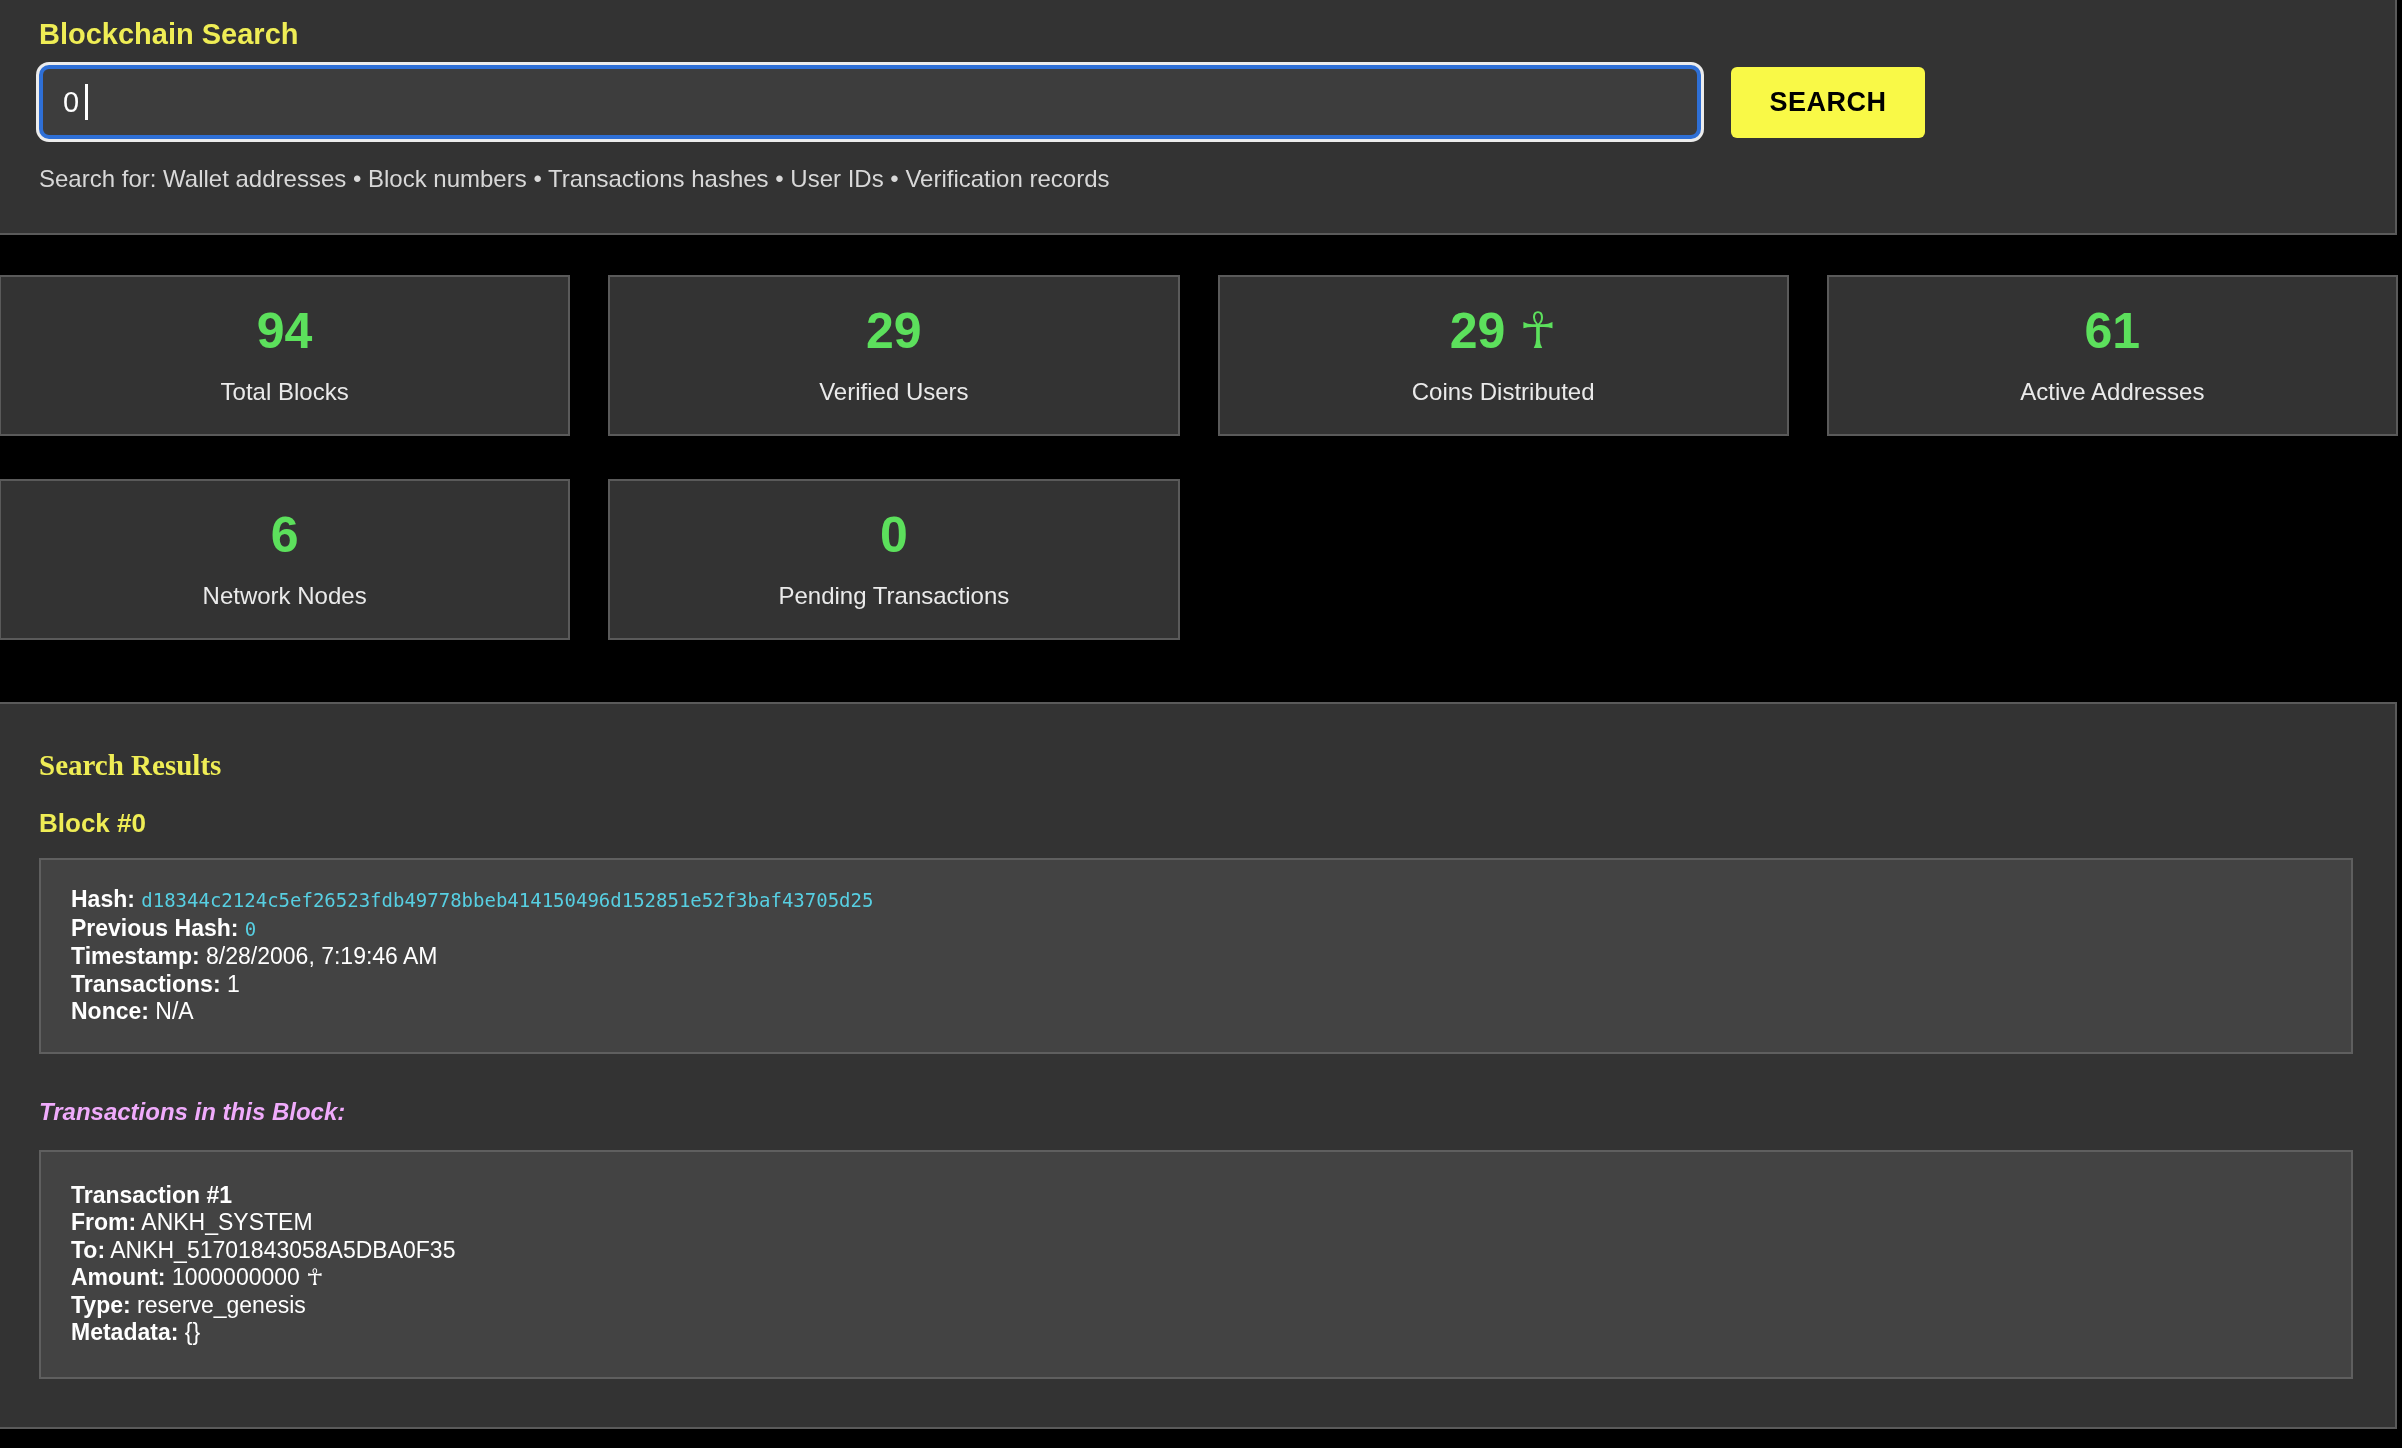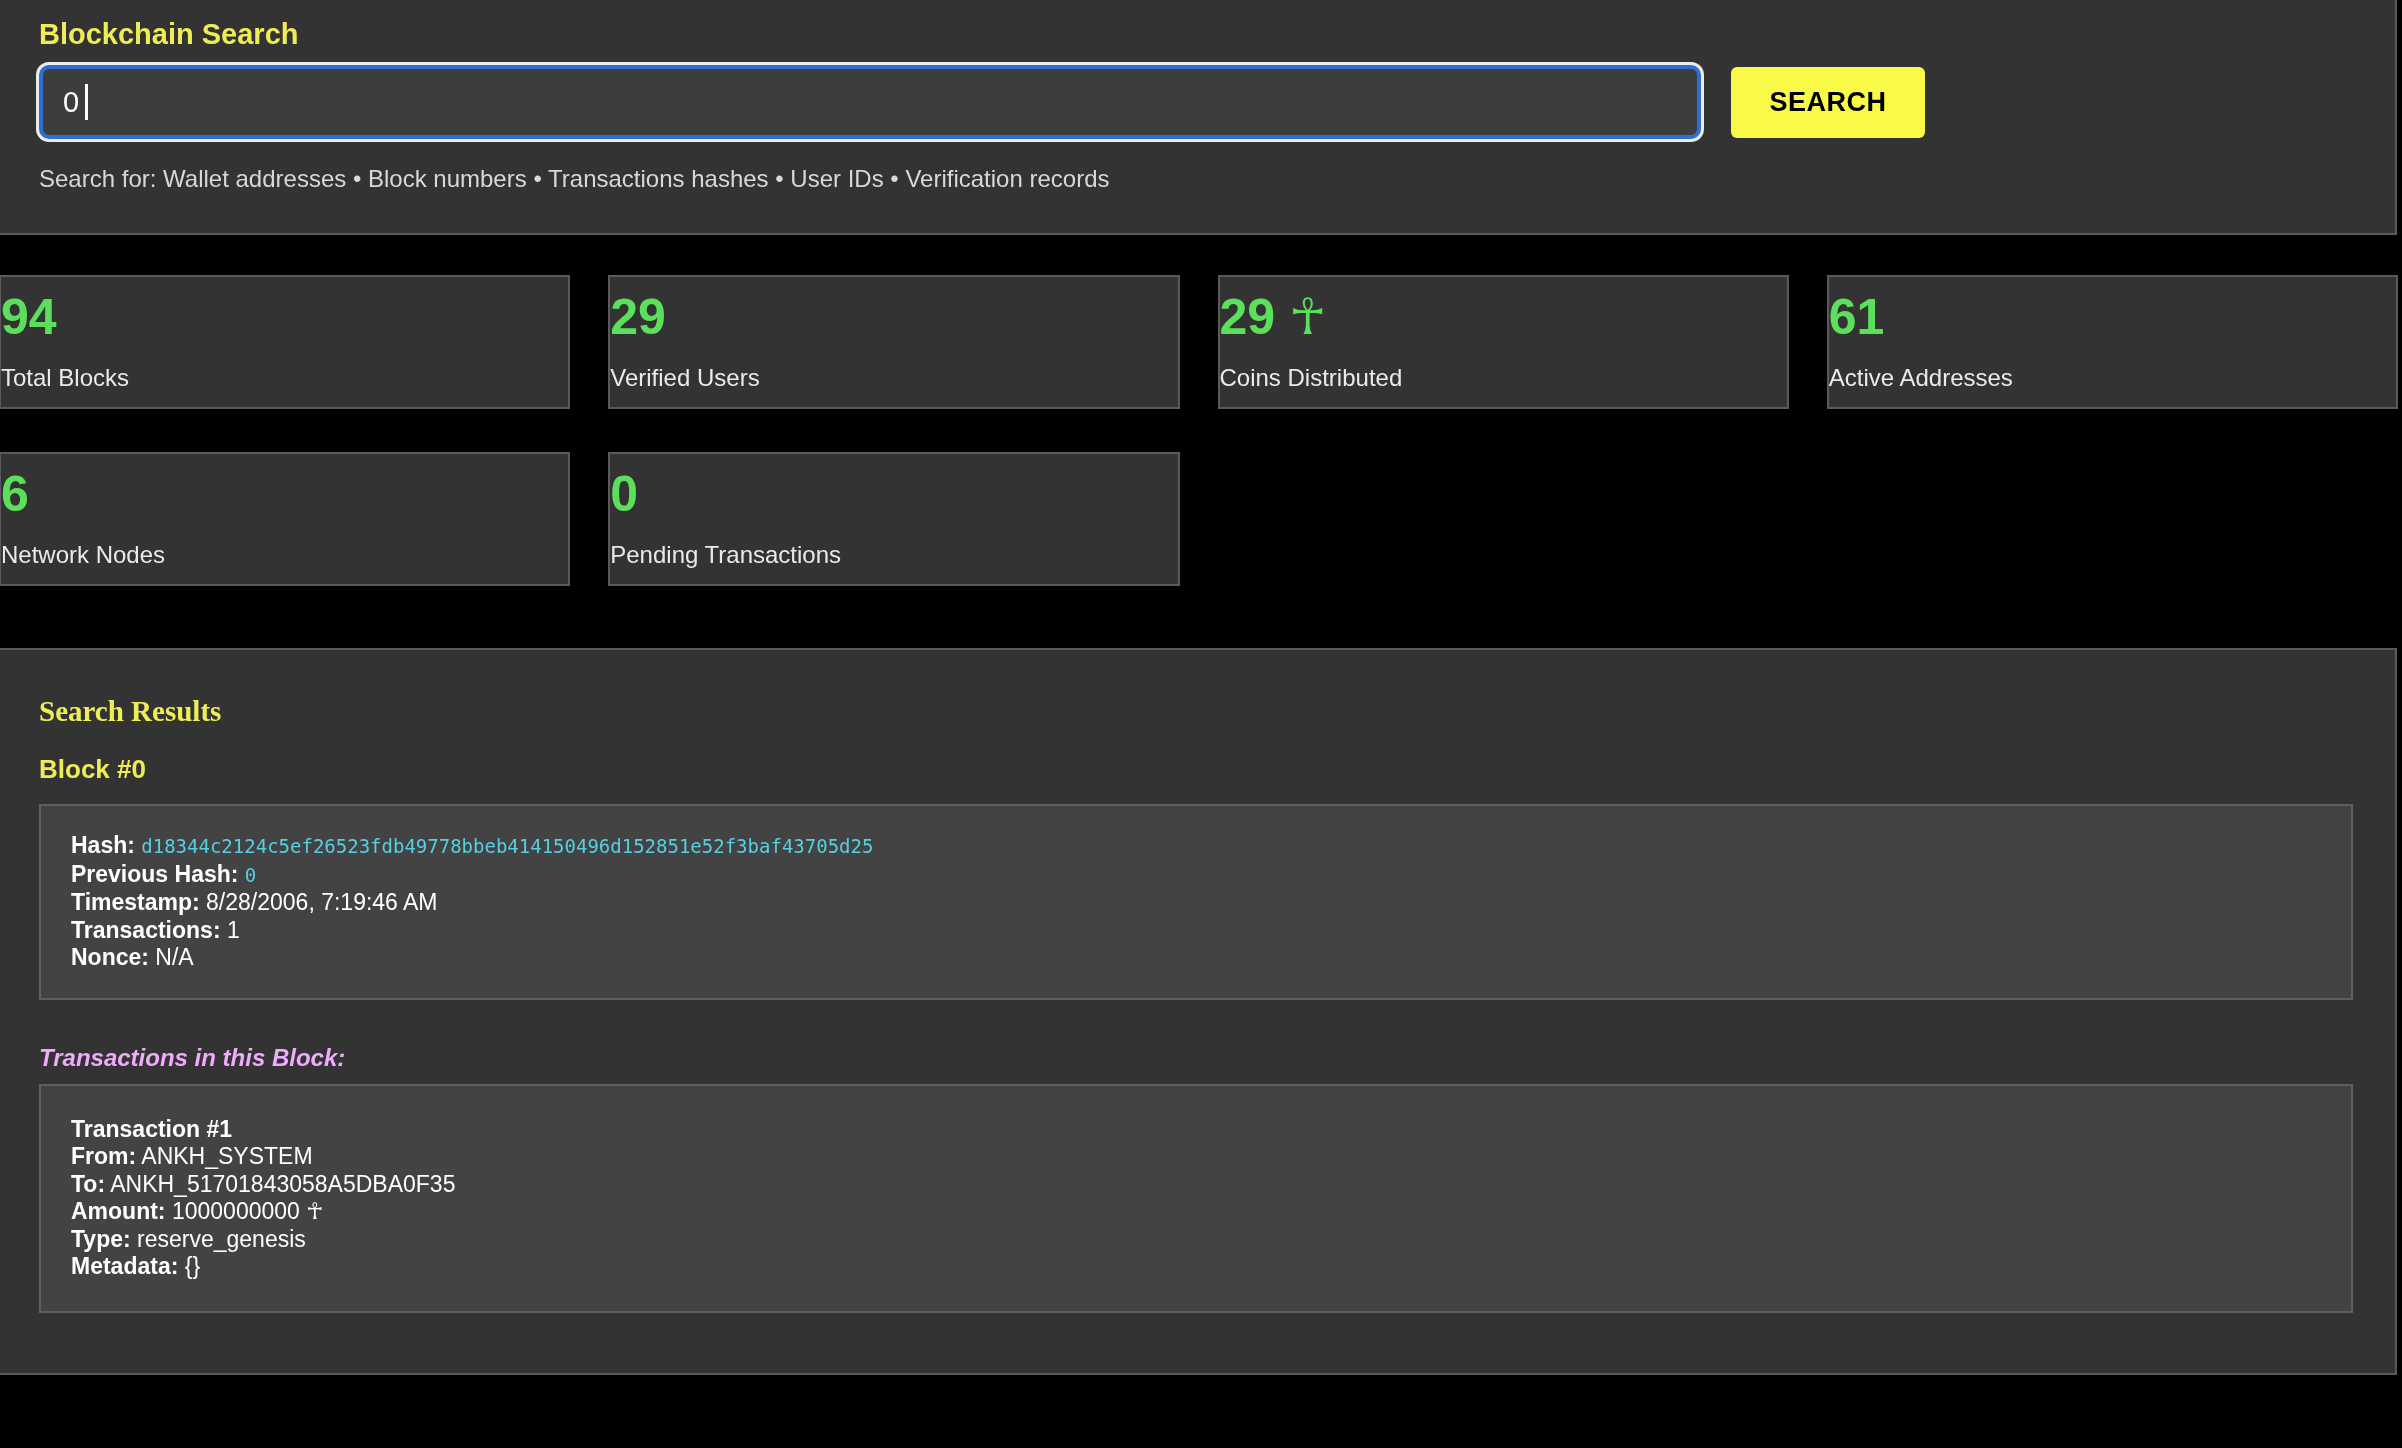--- a/index.html
+++ b/index.html
@@ -52,41 +52,41 @@
   .helper { margin-top: 26px; font-size: 24px; color: #d8d8d8; }
 
   
   .stats {
     width: 2399px; margin: 40px 0 0 -1px;
     display: grid;
     grid-template-columns: repeat(4, 1fr);
     gap: 43px 38px;
   }
   .card {
-    height: 134px;
+    height: 161px;
     background: #333333;
     border: 2px solid #5a5a5a;
     display: flex; flex-direction: column;
-    justify-content: center;
+    align-items: center; justify-content: center;
   }
   .card .num { font-size: 50px; line-height: 50px; font-weight: bold; color: #5ce05c; }
   .card .lbl { margin-top: 22px; font-size: 24px; line-height: 28px; color: #eaeaea; }
 
   
   .results-panel { margin-top: 62px; height: 727px; padding: 0 42px 0 40px; }
   .results-title { margin: 44px 0 0; font-size: 29px; line-height: 34px; font-weight: bold; color: #efed55; font-family: Liberation Serif, serif; }
   .block-title   { margin: 26px 0 16px; font-size: 26px; line-height: 30px; font-weight: bold; color: #efed55; }
   .tx-heading    { margin: 44px 0 0; font-size: 24px; line-height: 28px; font-weight: bold; color: #f0abfc; font-style: italic; }
   .info-box {
     background: #434343;
     border: 2px solid #5f5f5f;
     font-size: 23px; line-height: 27.5px;
   }
   .block-box { margin-top: 20px; padding: 26px 30px; }
-  .tx-box    { margin-top: 12px; padding: 30px 30px; }
+  .tx-box    { margin-top: 24px; padding: 30px 30px; }
   .info-box b { color: #fff; }
   .mono {
     font-family: "DejaVu Sans Mono", monospace;
     color: #57cfe2; font-size: 19px;
   }
 </style>
 </head>
 <body>
 
 <section class="panel search-panel">

